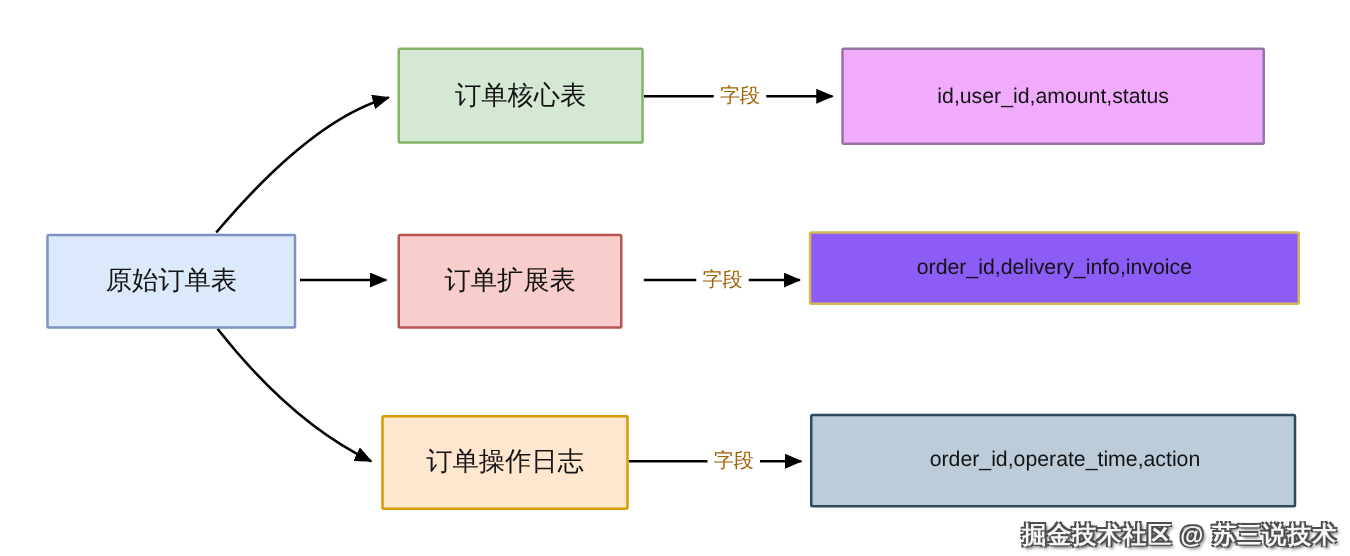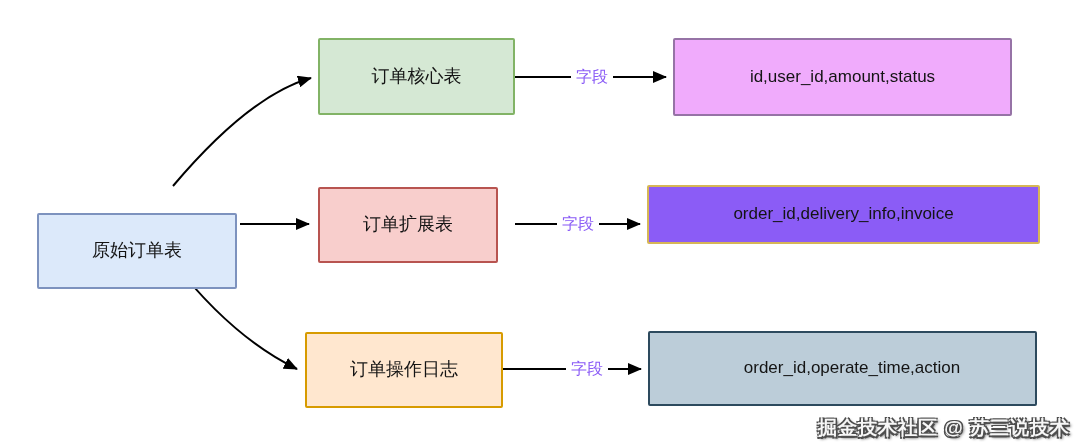--- a/index.html
+++ b/index.html
@@ -22,40 +22,40 @@
     pointer-events: none;
   }
   .node {
     position: absolute;
     display: flex;
     align-items: center;
     justify-content: center;
     box-sizing: border-box;
     border: 2.5px solid #000;
     border-radius: 2px;
-    font-size: 18px;
+    font-size: 21px;
     color: #141414;
     text-align: center;
     line-height: 1.2;
   }
   .fields-node { font-size: 17px; }
-  .box-source      { left: 37px;  top: 187px; width: 200px; height: 76px; background: #dce9fa; border-color: #7d92be; margin-top: 26px; }
+  .box-source      { left: 37px;  top: 187px; width: 200px; height: 76px; background: #dce9fa; border-color: #7d92be; }
   .box-core        { left: 318px; top: 38px;  width: 197px; height: 77px; background: #d5e8d4; border-color: #82b366; }
   .box-fields-core { left: 673px; top: 38px;  width: 339px; height: 78px; background: #f0abfc; border-color: #9673a6; }
   .box-ext         { left: 318px; top: 187px; width: 180px; height: 76px; background: #f8cecc; border-color: #b85450; }
   .box-fields-ext  { left: 647px; top: 185px; width: 393px; height: 59px; background: #8b5cf6; border-color: #d6b656; }
   .box-log         { left: 305px; top: 332px; width: 198px; height: 76px; background: #ffe7cf; border-color: #d79b00; }
   .box-fields-log  { left: 648px; top: 331px; width: 389px; height: 75px; background: #bccdd9; border-color: #2d4a5e; padding-left: 19px; }
   .edge-label {
     position: absolute;
     transform: translate(-50%, -50%);
     background: #ffffff;
     padding: 0 5px;
     font-size: 16px;
-    color: #8b5cf6;
+    color: #a16207;
     white-space: nowrap;
   }
   .lbl-1 { left: 592px; top: 77px; }
   .lbl-2 { left: 578px; top: 224px; }
   .lbl-3 { left: 587px; top: 369px; }
   .watermark {
     position: absolute;
     right: 10px;
     bottom: 4px;
     font-size: 19px;

